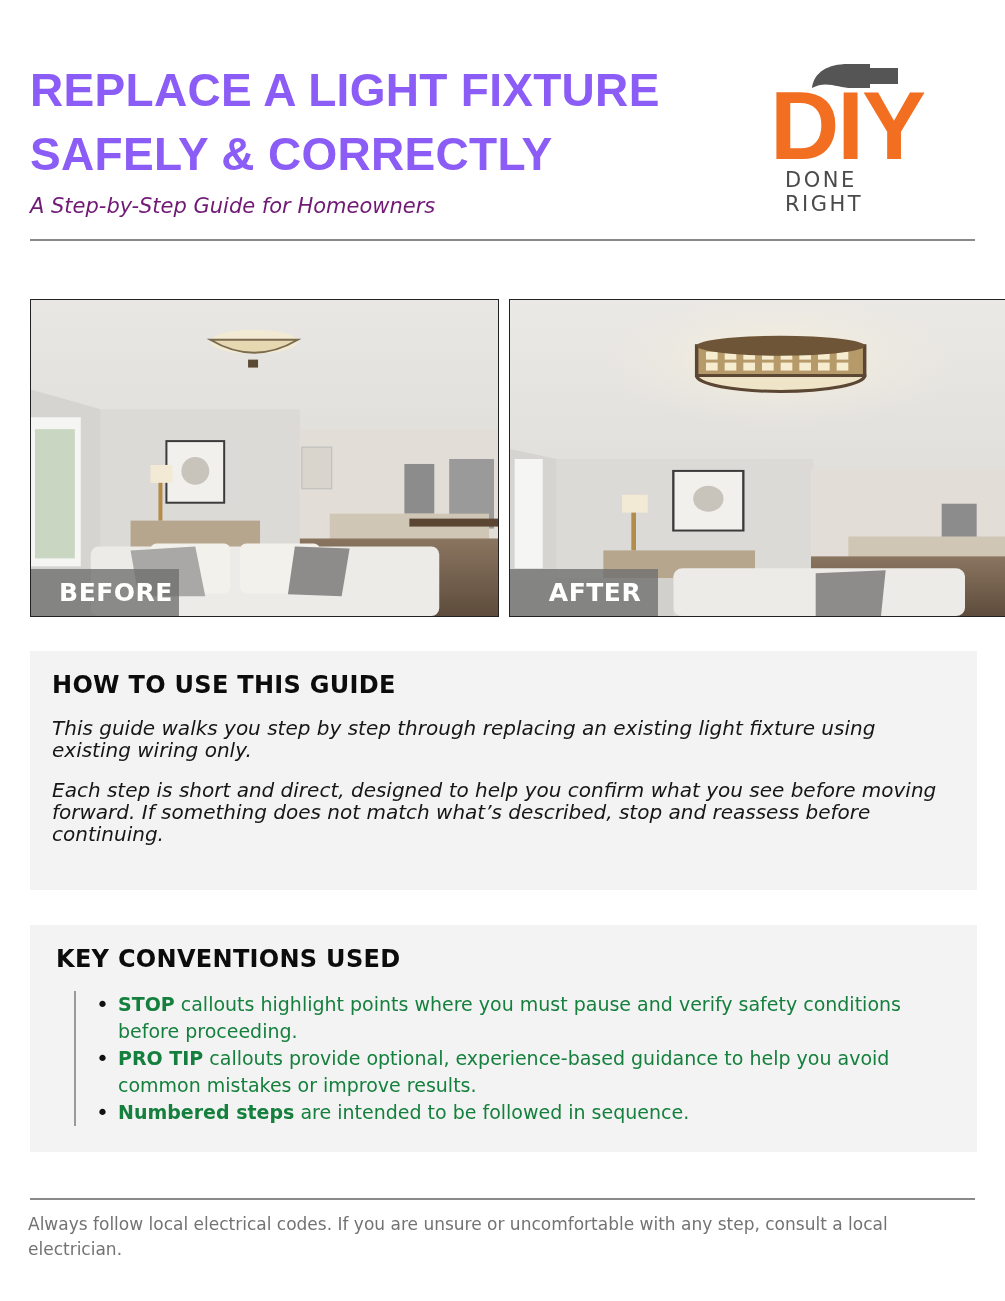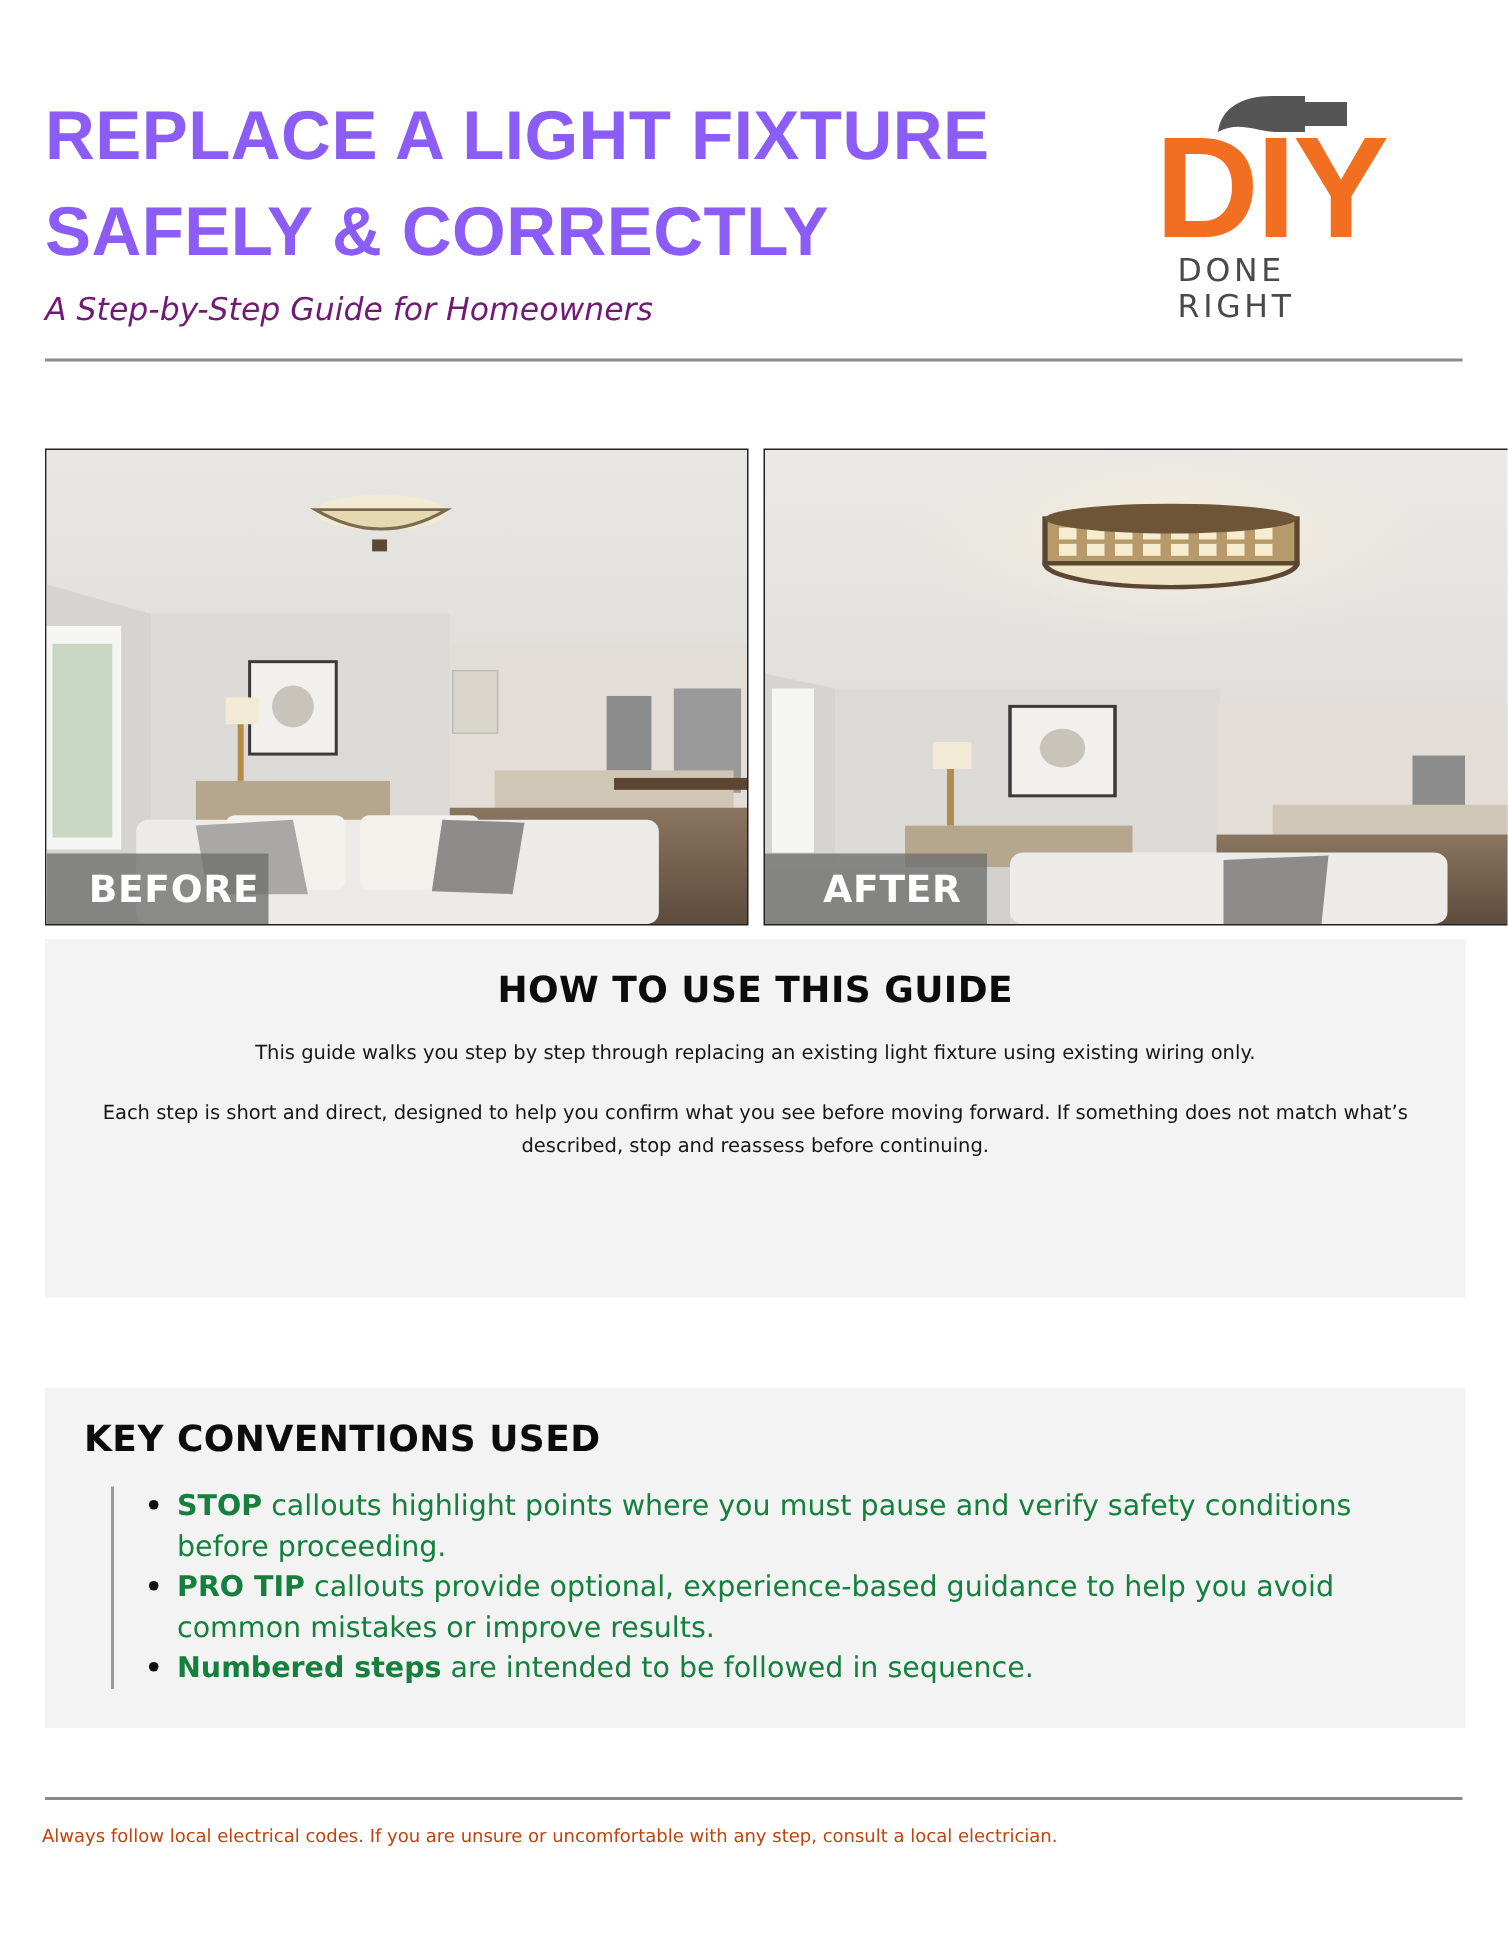--- a/index.html
+++ b/index.html
@@ -15,32 +15,32 @@
   .logo .done { position: absolute; left: 17px; top: 110px; font-family: "DejaVu Sans", sans-serif; font-size: 21px; letter-spacing: 2.5px; color: #4a4a4a; }
   .logo svg { position: absolute; left: 40px; top: 0px; }
 
   .photo { position: absolute; top: 299px; width: 469px; height: 318px; border: 1.5px solid #222; overflow: hidden; }
   .photo.before { left: 30px; }
   .photo.after { left: 509px; width: 548px; }
   .photo svg { position: absolute; left: 0; top: 0; width: 100%; height: 100%; }
   .photo .label { position: absolute; left: 0; bottom: 0; width: 148px; height: 47px; background: rgba(110,110,110,0.78); color: #fff; font-family: "DejaVu Sans", sans-serif; font-weight: 700; font-size: 25px; line-height: 47px; padding-left: 22px; letter-spacing: 0.5px; text-align: center; }
 
   .box { position: absolute; left: 30px; width: 947px; background: #f3f3f3; }
-  .box.how { top: 626px; height: 239px; padding: 20px 22px; text-align: center; }
+  .box.how { top: 651px; height: 239px; padding: 20px 22px; }
   .box.keys { top: 925px; height: 227px; padding: 20px 26px; }
   .box h2 { font-family: "DejaVu Sans", sans-serif; font-weight: 700; font-size: 24px; color: #0c0c0c; letter-spacing: 0.3px; margin-bottom: 18px; }
-  .box p { font-size: 13px; line-height: 22px; color: #161616; margin-bottom: 18px; }
+  .box p { font-size: 20px; line-height: 22px; color: #161616; margin-bottom: 18px; font-style: italic; }
 
   .conv-list { position: relative; margin-left: 18px; padding-left: 42px; border-left: 2px solid #9a9a9a; list-style: none; }
   .conv-list li { position: relative; font-size: 19px; line-height: 27px; color: #15803d; }
   .conv-list li::before { content: "•"; position: absolute; left: -22px; top: 0; font-size: 22px; color: #111; }
   .conv-list b { font-weight: 700; }
 
   .rule-bot { position: absolute; left: 30px; top: 1198px; width: 945px; height: 2px; background: #8a8a8a; }
-  .footer { position: absolute; left: 28px; top: 1212px; width: 950px; font-size: 12px; line-height: 25px; color: #c2410c; }
+  .footer { position: absolute; left: 28px; top: 1212px; width: 950px; font-size: 17px; line-height: 25px; color: #737373; }
 </style>
 </head>
 <body>
 
 <div class="title">
   <div>REPLACE A LIGHT FIXTURE</div>
   <div>SAFELY &amp; CORRECTLY</div>
 </div>
 <div class="subtitle">A Step-by-Step Guide for Homeowners</div>
 

